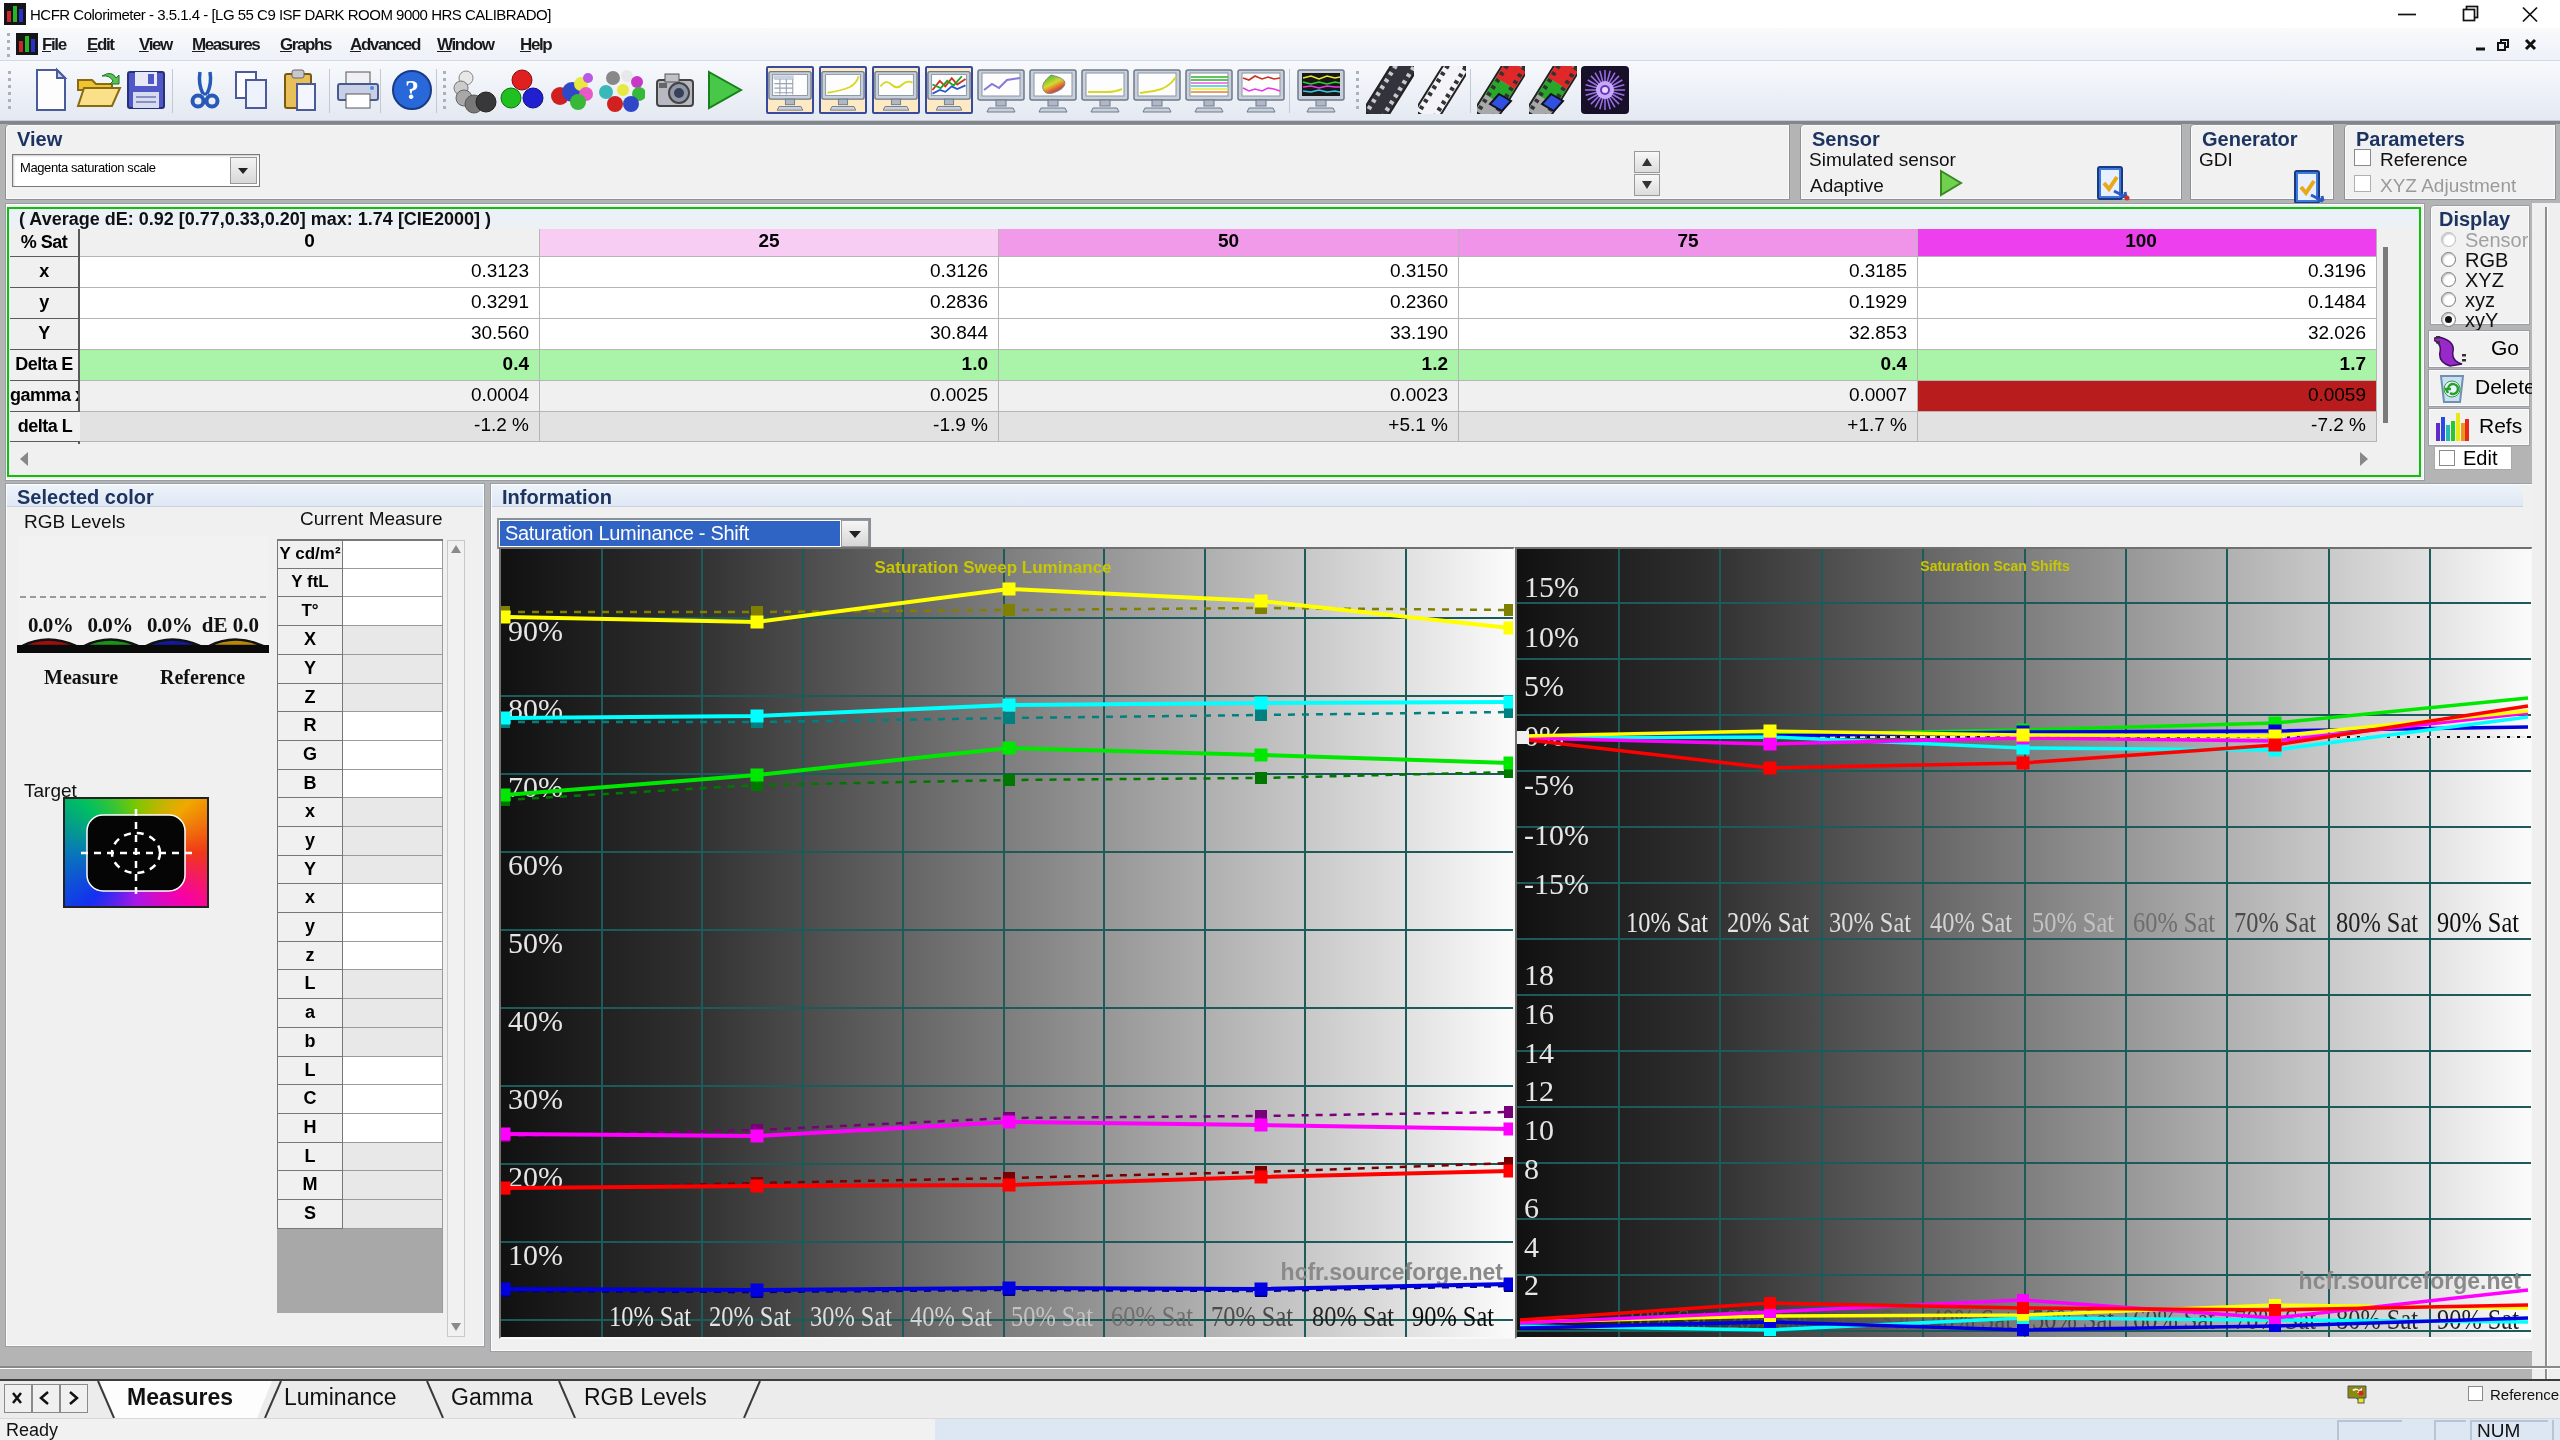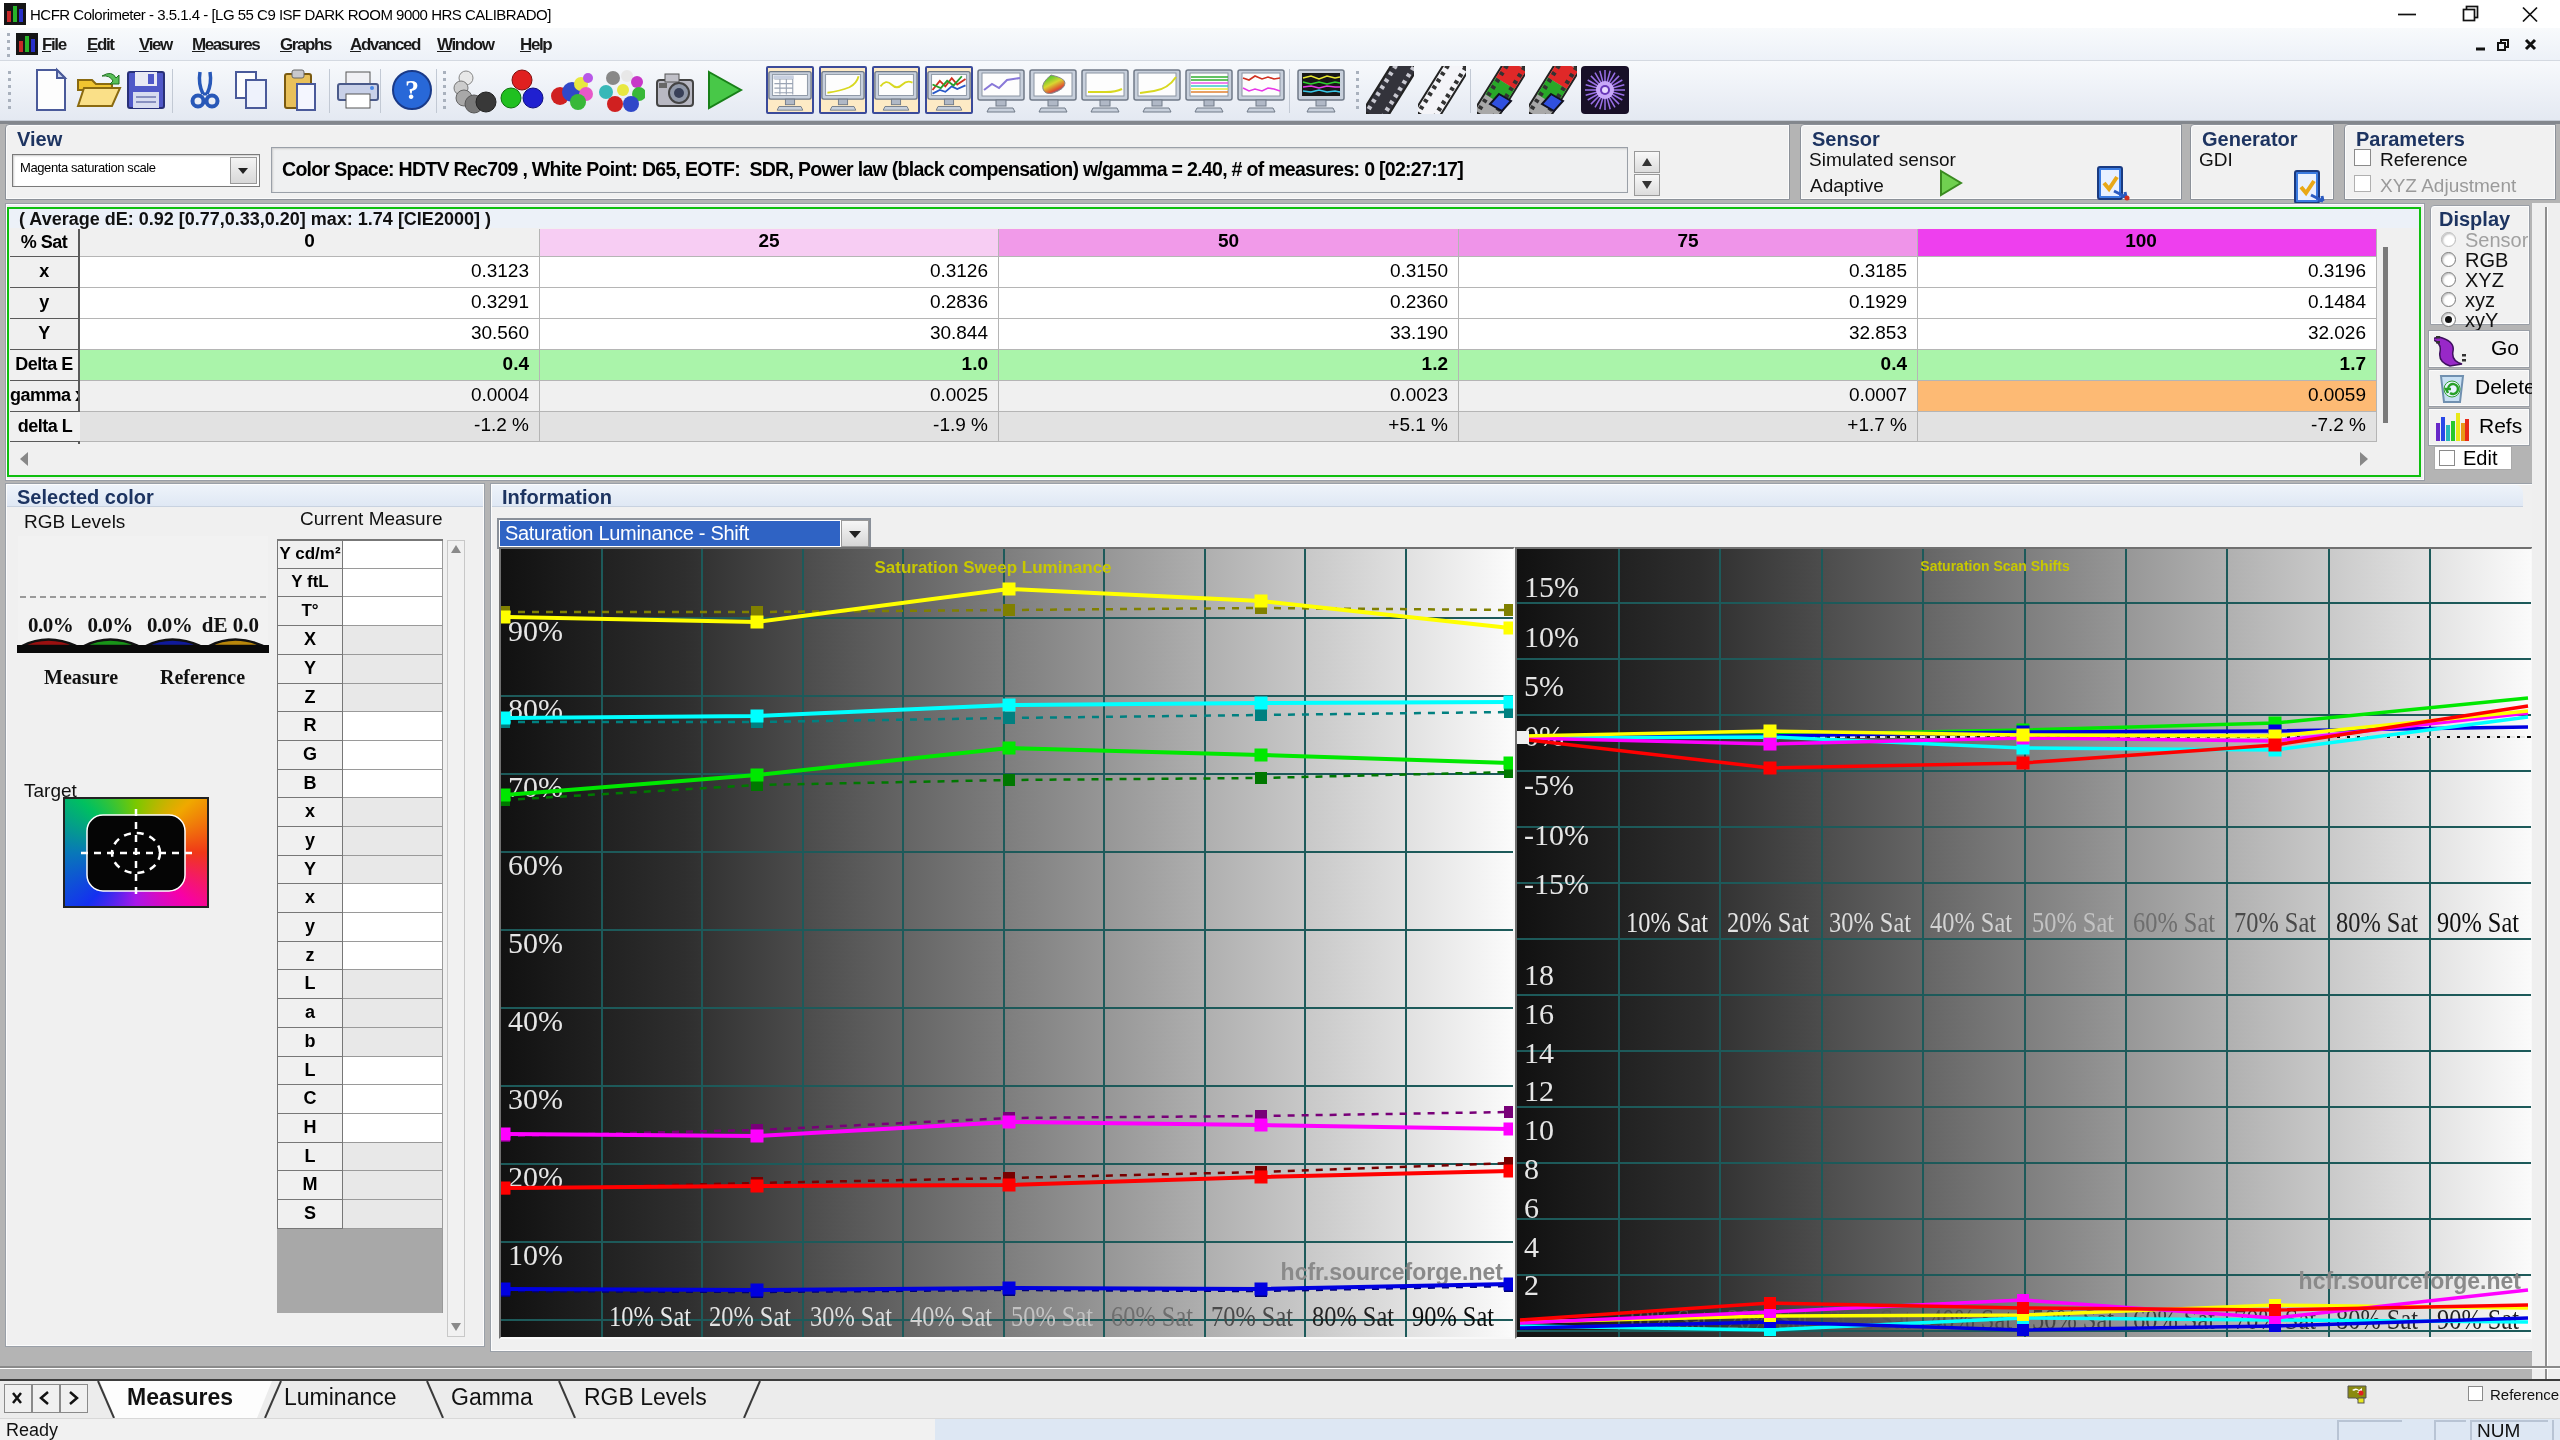--- a/index.html
+++ b/index.html
@@ -323,23 +323,20 @@
   </div>
 <div class="abs" style="left:0;top:121px;width:2560px;height:3px;background:#83878d"></div>
 
 <div class="gpanel" style="left:5px;top:124px;width:1785px;height:76px">
   <div class="gtitle">View</div>
   <div class="abs" style="left:6px;top:29px;width:248px;height:33px;background:#fff;border:1px solid #7a7a7a;box-shadow:inset 1px 1px 2px #ccc">
     <div class="abs" style="left:7px;top:5px;font-size:13px;letter-spacing:-0.4px">Magenta saturation scale</div>
     <div class="abs" style="right:2px;top:2px;width:27px;height:27px;background:linear-gradient(#f4f4f4,#d8d8d8);border:1px solid #999"><svg width="25" height="25">
           <path d="M7 10 l5 6 5-6 z" fill="#222"></path>
         </svg></div>
-  </div>
-  <div class="abs" style="left:265px;top:22px;width:1357px;height:46px;background:#eff0f1;border:1px solid #9aa0a8;box-shadow:inset 1px 1px 2px #ccc">
-    <div class="abs" style="left:10px;top:10px;font-size:19.5px;font-weight:bold;letter-spacing:-0.7px;white-space:nowrap">Color Space: HDTV Rec709 , White Point: D65, EOTF:&nbsp; SDR, Power law (black compensation) w/gamma = 2.40, # of measures: 0 [02:27:17]</div>
   </div>
   <div class="abs" style="left:1628px;top:26px;width:26px;height:46px">
     <div class="abs" style="left:0;top:0;width:26px;height:22px;background:linear-gradient(#f8f8f8,#dcdcdc);border:1px solid #999"><svg width="24" height="20">
           <path d="M12 6 l5 8 h-10 z" fill="#333"></path>
         </svg></div>
     <div class="abs" style="left:0;top:23px;width:26px;height:22px;background:linear-gradient(#f8f8f8,#dcdcdc);border:1px solid #999"><svg width="24" height="20">
           <path d="M12 14 l-5 -8 h10 z" fill="#333"></path>
         </svg></div>
   </div>
 </div>
@@ -406,21 +403,21 @@
 <div class="cell cv" style="left:80px;top:350px;width:460px;height:31px;line-height:27px;background:#aaf4aa;font-weight:bold;">0.4</div>
 <div class="cell cv" style="left:540px;top:350px;width:459px;height:31px;line-height:27px;background:#aaf4aa;font-weight:bold;">1.0</div>
 <div class="cell cv" style="left:999px;top:350px;width:460px;height:31px;line-height:27px;background:#aaf4aa;font-weight:bold;">1.2</div>
 <div class="cell cv" style="left:1459px;top:350px;width:459px;height:31px;line-height:27px;background:#aaf4aa;font-weight:bold;">0.4</div>
 <div class="cell cv" style="left:1918px;top:350px;width:459px;height:31px;line-height:27px;background:#aaf4aa;font-weight:bold;">1.7</div>
 <div class="cell cl" style="left:10px;top:381px;width:70px;height:31px;line-height:29px">gamma xy</div>
 <div class="cell cv" style="left:80px;top:381px;width:460px;height:31px;line-height:27px;background:#f0f0f0;">0.0004</div>
 <div class="cell cv" style="left:540px;top:381px;width:459px;height:31px;line-height:27px;background:#f0f0f0;">0.0025</div>
 <div class="cell cv" style="left:999px;top:381px;width:460px;height:31px;line-height:27px;background:#f0f0f0;">0.0023</div>
 <div class="cell cv" style="left:1459px;top:381px;width:459px;height:31px;line-height:27px;background:#f0f0f0;">0.0007</div>
-<div class="cell cv" style="left:1918px;top:381px;width:459px;height:31px;line-height:27px;background:#fdba74;">0.0059</div>
+<div class="cell cv" style="left:1918px;top:381px;width:459px;height:31px;line-height:27px;background:#b91c1c;">0.0059</div>
 <div class="cell cl" style="left:10px;top:412px;width:72px;height:30px;line-height:28px">delta L</div>
 <div class="cell cv" style="left:80px;top:412px;width:460px;height:30px;line-height:26px;background:#e2e2e2;">-1.2 %</div>
 <div class="cell cv" style="left:540px;top:412px;width:459px;height:30px;line-height:26px;background:#e2e2e2;">-1.9 %</div>
 <div class="cell cv" style="left:999px;top:412px;width:460px;height:30px;line-height:26px;background:#e2e2e2;">+5.1 %</div>
 <div class="cell cv" style="left:1459px;top:412px;width:459px;height:30px;line-height:26px;background:#e2e2e2;">+1.7 %</div>
 <div class="cell cv" style="left:1918px;top:412px;width:459px;height:30px;line-height:26px;background:#e2e2e2;">-7.2 %</div>
 <div class="abs" style="left:10px;top:442px;width:70px;height:6px;border-right:2px solid #5a5a5a;background:#f0f0f0"></div>
 <div class="abs" style="left:2377px;top:229px;width:42px;height:214px;background:#f0f0f0"></div>
 <div class="abs" style="left:2383px;top:247px;width:5px;height:176px;background:#7a7a7a"></div>
 <div class="abs" style="left:9px;top:444px;width:2410px;height:31px;background:#f0f0f0"></div>

